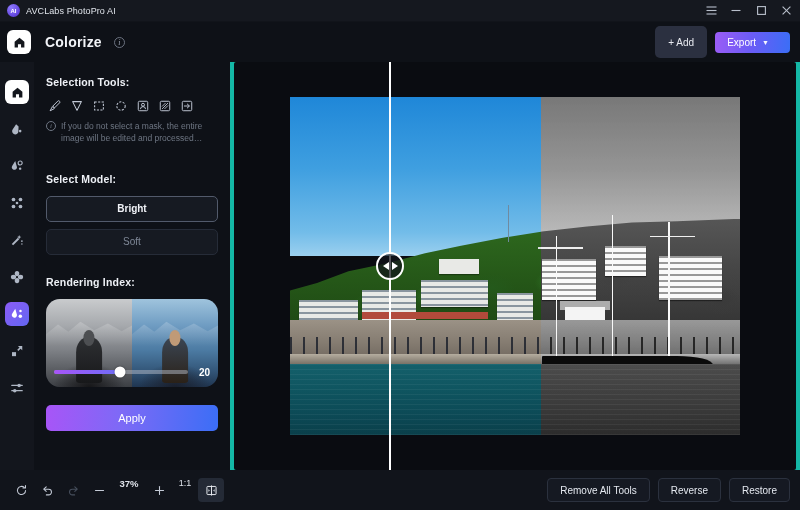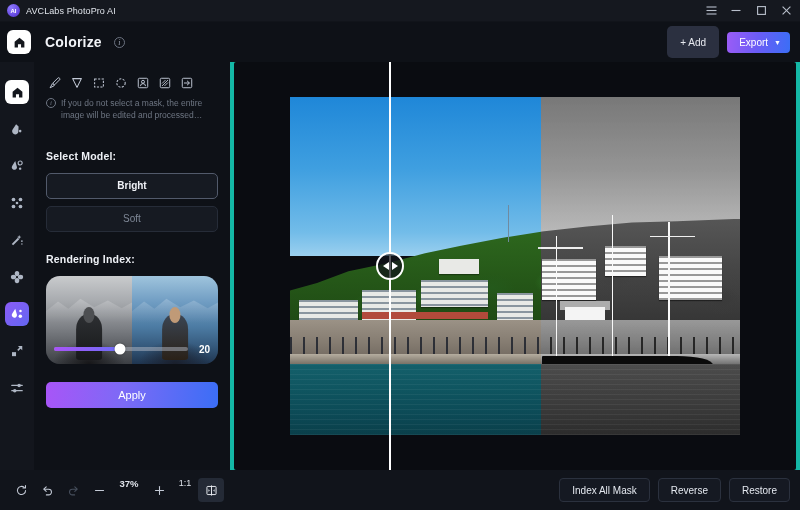--- a/index.html
+++ b/index.html
@@ -68,21 +68,21 @@
     font-family: "Liberation Serif", serif;
   }
   .hdr-spacer { flex: 1; }
   .btn-add {
     height: 21px; padding: 16px 13px; border-radius: 5px;
     background: #2b3040; color: #e8eaf0;
     font-size: 10px; display: flex; align-items: center; gap: 3px;
     border: none;
   }
   .btn-export {
-    height: 21px; padding: 0 9px 0 12px; border-radius: 4px; margin-left: 8px;
+    height: 21px; padding: 0 21px 0 12px; border-radius: 4px; margin-left: 8px;
     background: linear-gradient(95deg, #9b5cf6 0%, #6b5cf6 48%, #3b6ef6 100%);
     color: #ffffff; font-size: 10px;
     display: flex; align-items: center; gap: 6px; border: none;
   }
   .caret { font-size: 7px; opacity: .95; }
 
   
   .body { flex: 1; display: flex; min-height: 0; }
 
   
@@ -480,20 +480,21 @@
               <line x1="2" y1="11" x2="14" y2="11"></line>
             </g>
             <circle cx="10.4" cy="5" r="2" fill="currentColor"></circle>
             <circle cx="5.4" cy="11" r="2" fill="currentColor"></circle>
           </svg>
       </div>
     </div>
 
     <div class="sidebar">
 
+      <div class="sec-label">Selection Tools:</div>
 
       <div class="tools-row">
         <div class="tool">
           <svg width="14" height="14" viewBox="0 0 16 16">
               <path d="M12.9 2.4a1.2 1.2 0 0 0-1.7 0L5.5 8.1l2 2 5.7-5.7a1.2 1.2 0 0 0-.3-2z" fill="none" stroke="currentColor" stroke-width="1.1"></path>
               <path d="M5 8.7 2.4 13.5 7.2 11z" fill="none" stroke="currentColor" stroke-width="1.1"></path>
             </svg>
         </div>
         <div class="tool">
           <svg width="14" height="14" viewBox="0 0 16 16">
@@ -679,18 +680,18 @@
       <div class="bb-icon active">
         <svg width="13" height="13" viewBox="0 0 16 16">
             <rect x="2.4" y="3" width="11.2" height="10" rx="1" fill="none" stroke="currentColor" stroke-width="1.2"></rect>
             <line x1="8" y1="1.8" x2="8" y2="14.2" stroke="currentColor" stroke-width="1.2"></line>
             <path d="M4.2 6.6 5.9 8 4.2 9.4z" fill="currentColor"></path>
             <path d="M11.8 6.6 10.1 8l1.7 1.4z" fill="currentColor"></path>
           </svg>
       </div>
     </div>
     <div class="bb-spacer"></div>
-    <button class="bb-btn">Index All Mask</button>
+    <button class="bb-btn">Remove All Tools</button>
     <button class="bb-btn">Reverse</button>
     <button class="bb-btn">Restore</button>
   </div>
 
 </div>
 
 </body></html>

